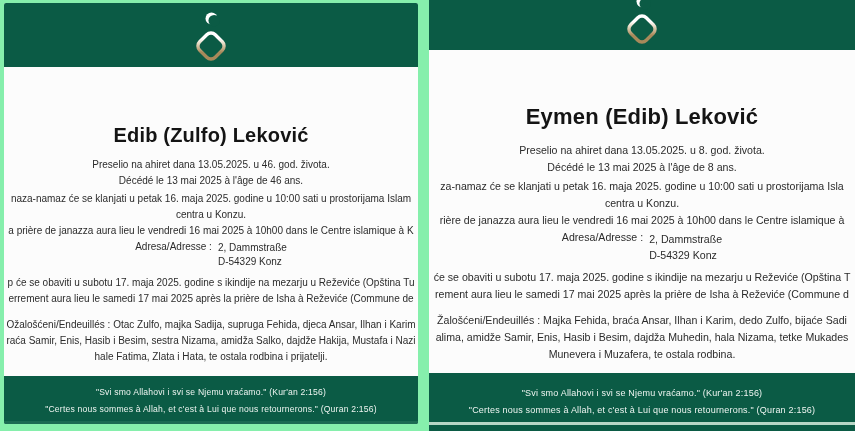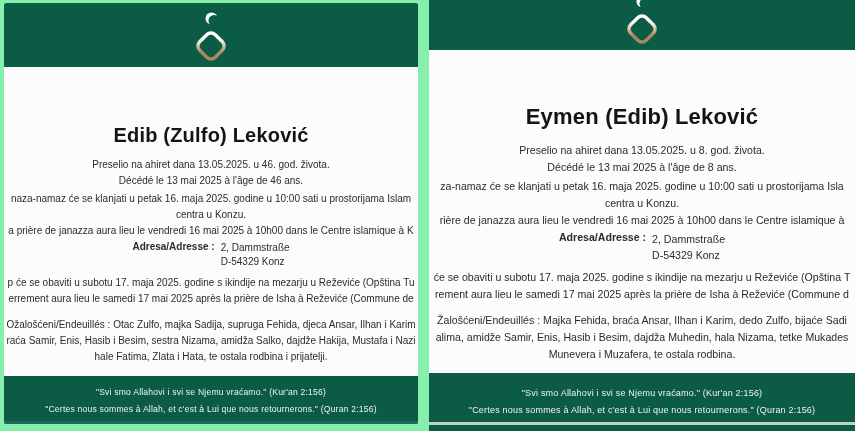--- a/index.html
+++ b/index.html
@@ -20,21 +20,21 @@
   .title{font-weight:bold;color:#141414;letter-spacing:.2px;white-space:nowrap;}
   #card-left .title{font-size:20px;line-height:24px;margin-bottom:10px;}
   #card-right .title{font-size:22px;line-height:26px;margin-bottom:12px;}
   .line{white-space:nowrap;line-height:16px;}
   #card-right .line{line-height:17px;}
   .para-a{margin-top:2px;}
   .para-b{margin-top:6px;}
   .para-c{margin-top:10px;}
   #card-right .para-c{margin-top:9px;}
   .addr{display:flex;justify-content:center;gap:6px;margin-top:2px;}
-  .addr-label{font-weight:bold;white-space:nowrap;}
+  .addr-label{font-weight:normal;white-space:nowrap;}
   .addr-values{text-align:left;}
   #card-left .addr-values .line{line-height:14px;}
   #card-right .addr-values .line{line-height:16px;}
   .doc-footer{position:absolute;left:0;right:0;bottom:0;background:#0b5b45;text-align:center;color:#eef5f1;}
   #card-left .doc-footer{height:48px;padding-top:8px;box-sizing:border-box;border-bottom:3px solid #1c6b53;}
   #card-right .doc-footer{height:58px;padding-top:12px;box-sizing:border-box;}
   .quote{font-size:8.6px;line-height:17px;letter-spacing:.2px;white-space:nowrap;}
   #card-right .quote{font-size:9px;}
   .pale-strip{position:absolute;left:0;right:0;top:49px;height:3px;background:#b7d6c6;}
 </style>

